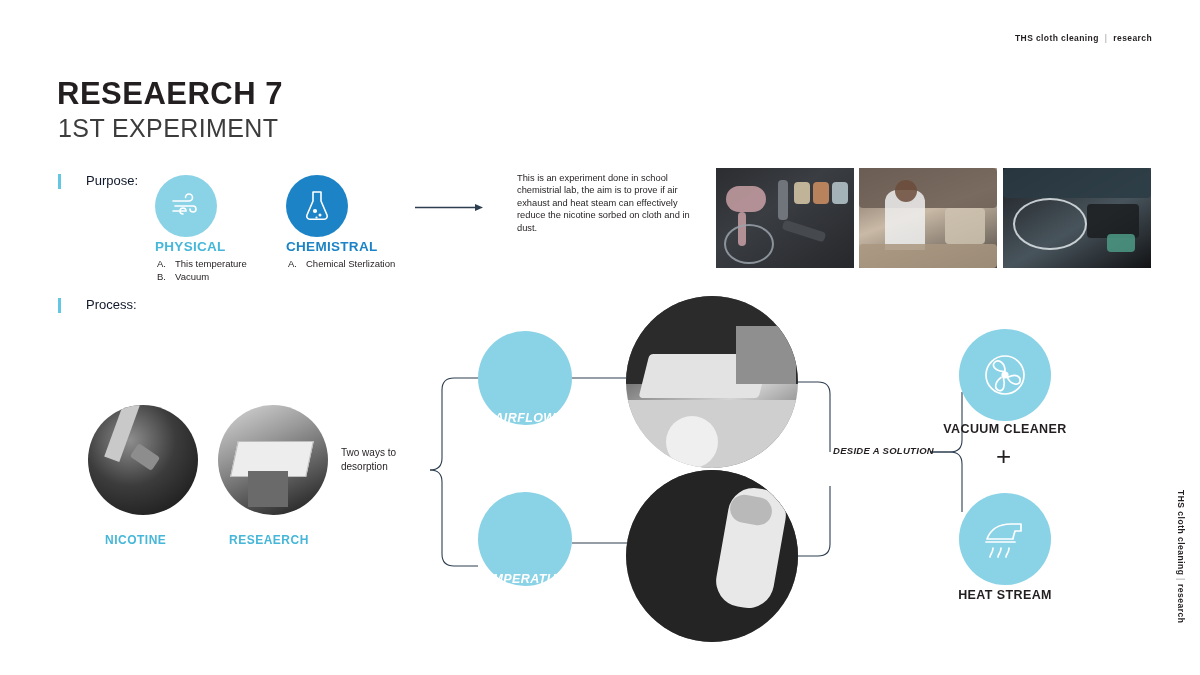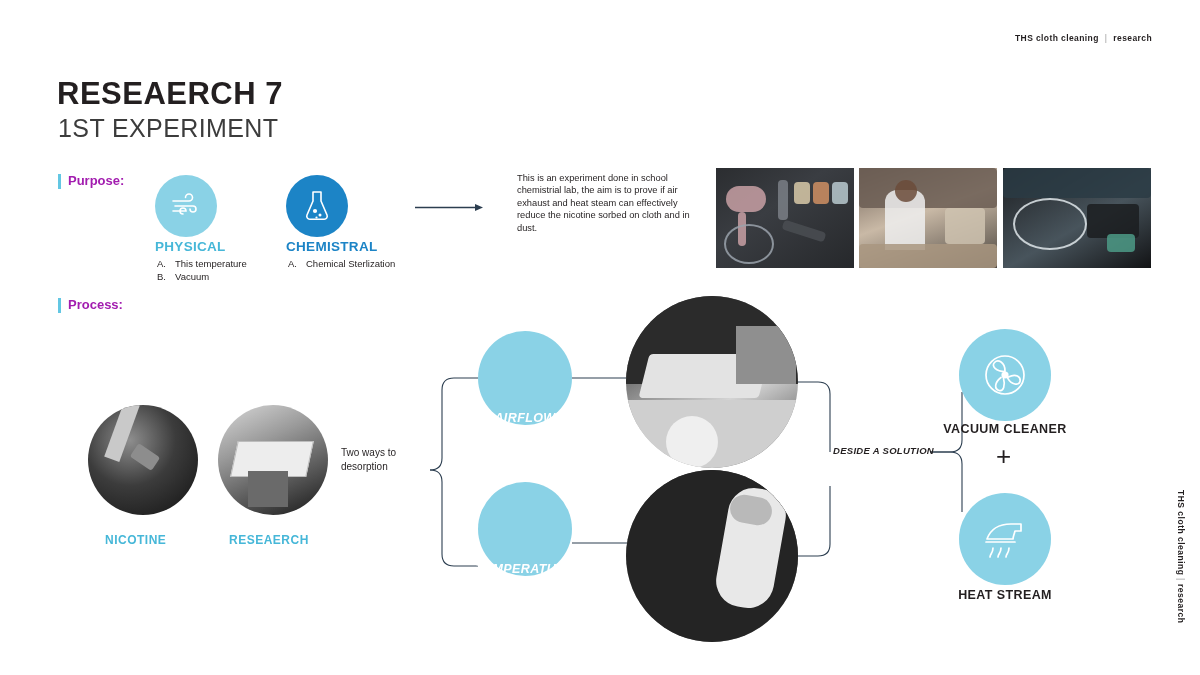--- a/index.html
+++ b/index.html
@@ -59,23 +59,23 @@
     font-size: 25px;
     letter-spacing: .4px;
     color: #3c3c3c;
     font-weight: 300;
   }
 
   
   .sec-label {
     position: absolute;
     font-size: 13px;
-    font-weight: bold;
-    color: #a21caf;
-    padding-left: 10px;
+    font-weight: normal;
+    color: #0f172a;
+    padding-left: 28px;
     line-height: 16px;
   }
   .sec-label::before {
     content: "";
     position: absolute;
     left: 0; top: 1px;
     width: 3px; height: 15px;
     background: #63c7e3;
   }
   #purpose-label { left: 58px; top: 173px; }
@@ -186,21 +186,21 @@
     align-items: flex-end;
     justify-content: center;
     color: #fff;
     font-style: italic;
     font-weight: bold;
     font-size: 12.5px;
     letter-spacing: .4px;
     text-align: center;
   }
   #airflow-bubble { left: 478px; top: 331px; width: 94px; height: 94px; }
-  #temperature-bubble { left: 478px; top: 482px; width: 94px; height: 94px; }
+  #temperature-bubble { left: 478px; top: 492px; width: 94px; height: 94px; }
 
   .bigcircle {
     position: absolute;
     border-radius: 50%;
     overflow: hidden;
     display: flex;
     align-items: center;
     justify-content: center;
     filter: grayscale(100%);
   }

